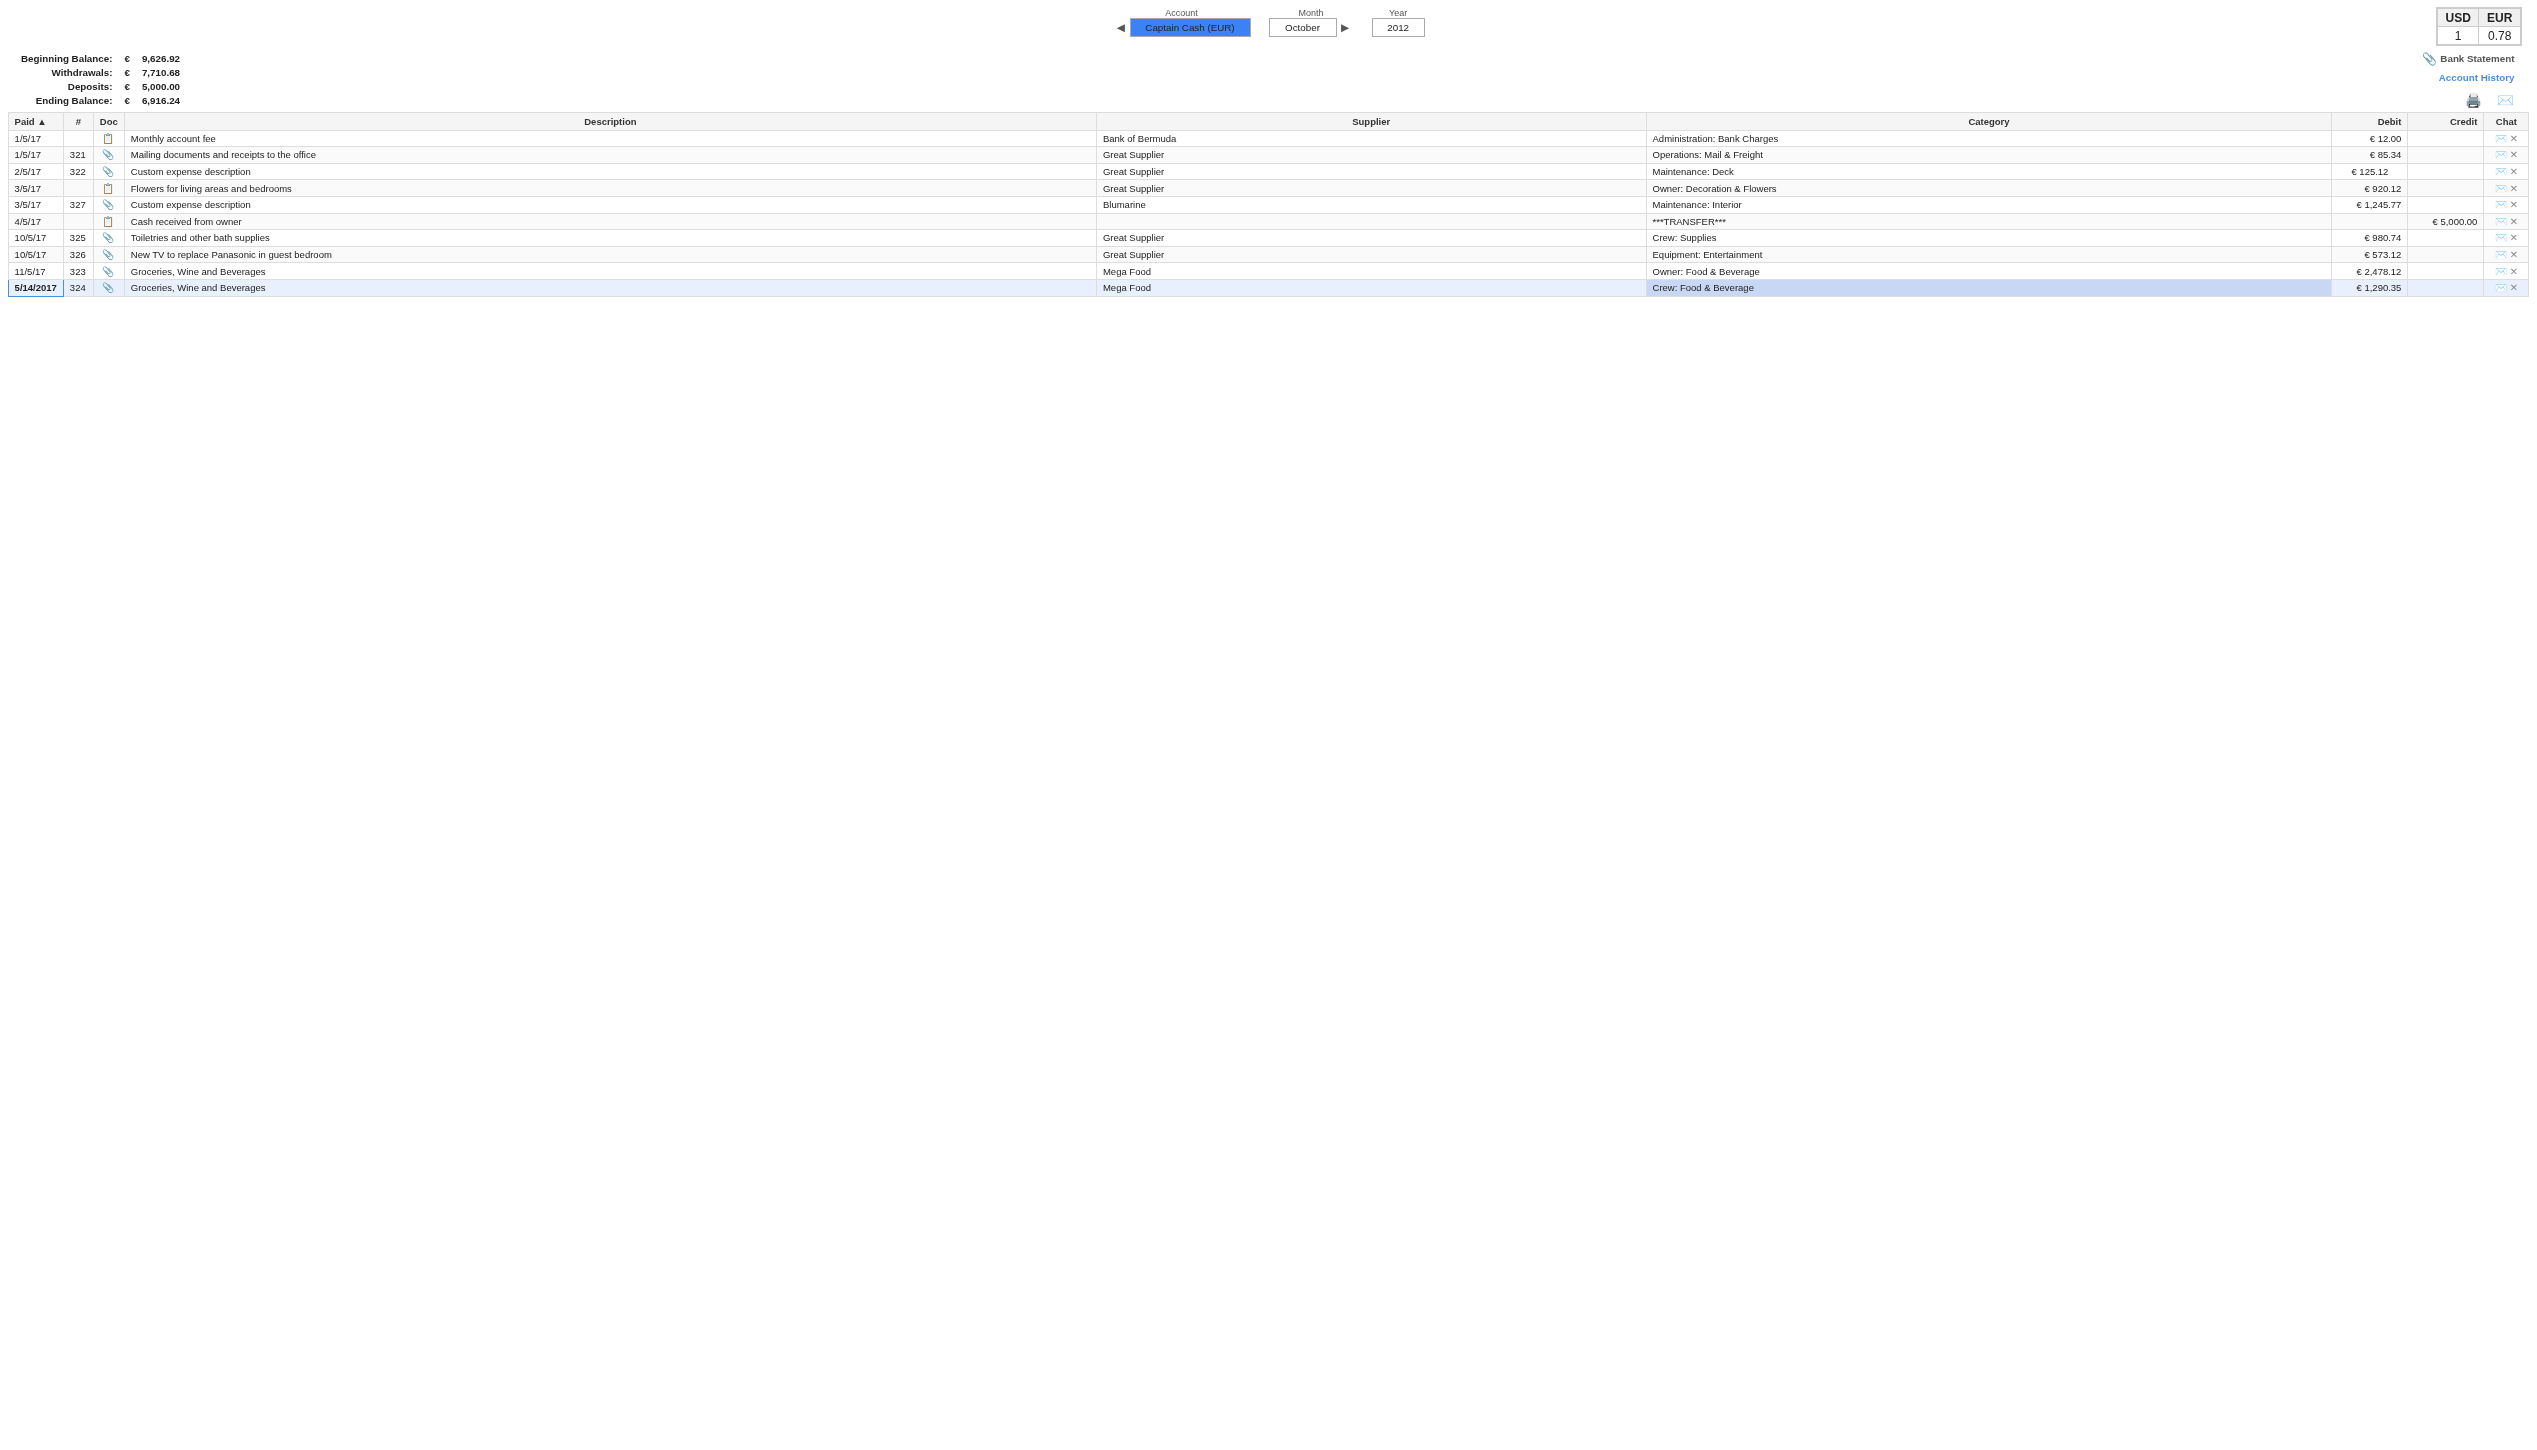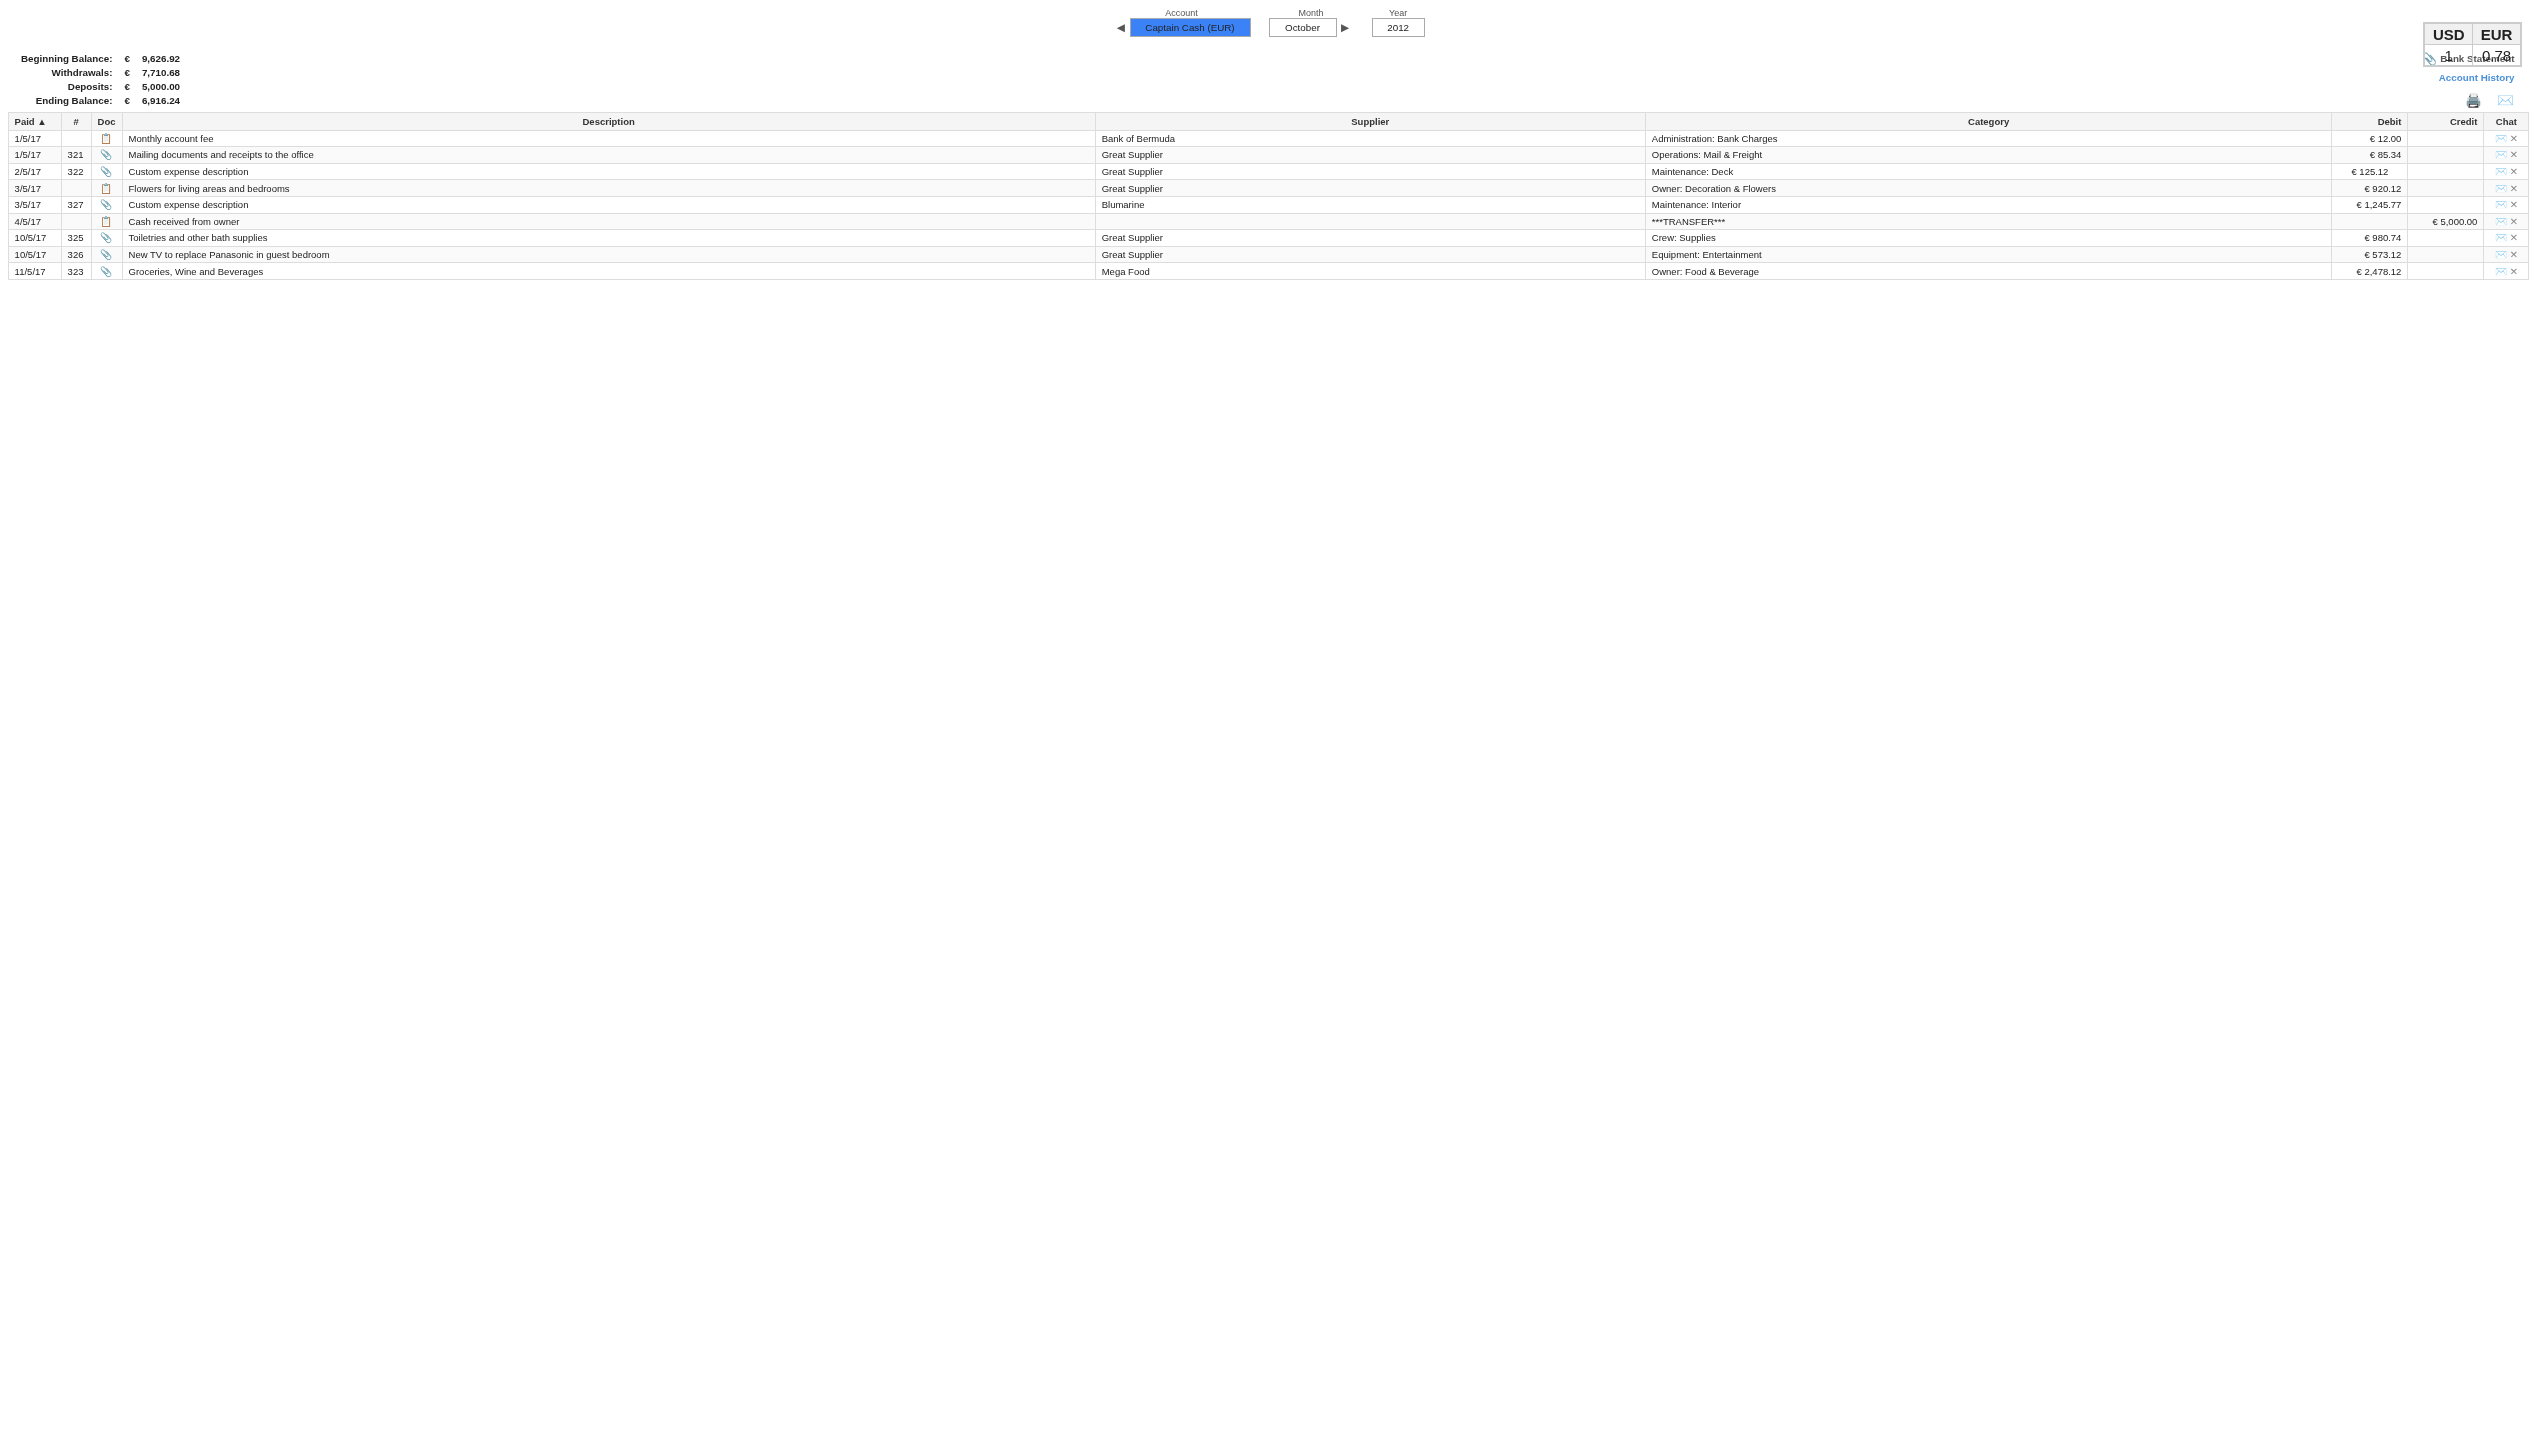--- a/index.html
+++ b/index.html
@@ -8,23 +8,23 @@
     .top-bar {
       display: flex;
       align-items: center;
       justify-content: center;
       padding: 7.6px 15px;
       position: relative;
     }
     .currency-box {
       position: absolute;
       right: 15px;
-      top: 22px;
+      top: 7px;
       border: 0.8px solid #ccc;
-      font-size: 15px;
+      font-size: 12px;
     }
     .currency-box table { border-collapse: collapse; }
     .currency-box td { padding: 1.5px 7.6px; text-align: center; border: 0.8px solid #ccc; }
     .currency-box tr:first-child td { background: #f0f0f0; font-weight: bold; }
 
     .account-selector {
       display: flex;
       align-items: center;
       gap: 0;
     }
@@ -355,17 +355,28 @@
           <td>11/5/17</td>
           <td>323</td>
           <td style="text-align: center;"><span class="paperclip-icon">📎</span></td>
           <td>Groceries, Wine and Beverages</td>
           <td>Mega Food</td>
           <td>Owner: Food &amp; Beverage</td>
           <td style="text-align: right;"><span>€</span>&nbsp;<span>2,478.12</span></td>
           <td style="text-align: right;"></td>
           <td style="text-align: center;"><span class="mail-icon">✉️</span> <span class="x-btn">✕</span></td>
         </tr>
+        <tr class="row-active">
+          <td style="background: rgb(200, 216, 244); border: 1.5px solid rgb(74, 144, 217); font-weight: bold;">5/14/2017</td>
+          <td>324</td>
+          <td style="text-align: center;"><span class="paperclip-icon">📎</span></td>
+          <td>Groceries, Wine and Beverages</td>
+          <td>Mega Food</td>
+          <td class="category-cell" style="background: rgb(200, 216, 244);">Crew: Food &amp; Beverage</td>
+          <td style="text-align: right;"><span>€</span>&nbsp;<span>1,290.35</span></td>
+          <td style="text-align: right;"></td>
+          <td style="text-align: center;"><span class="mail-icon">✉️</span> <span class="x-btn">✕</span></td>
+        </tr>
       </tbody>
   </table>
 
 </div>
 
 
 </body></html>

